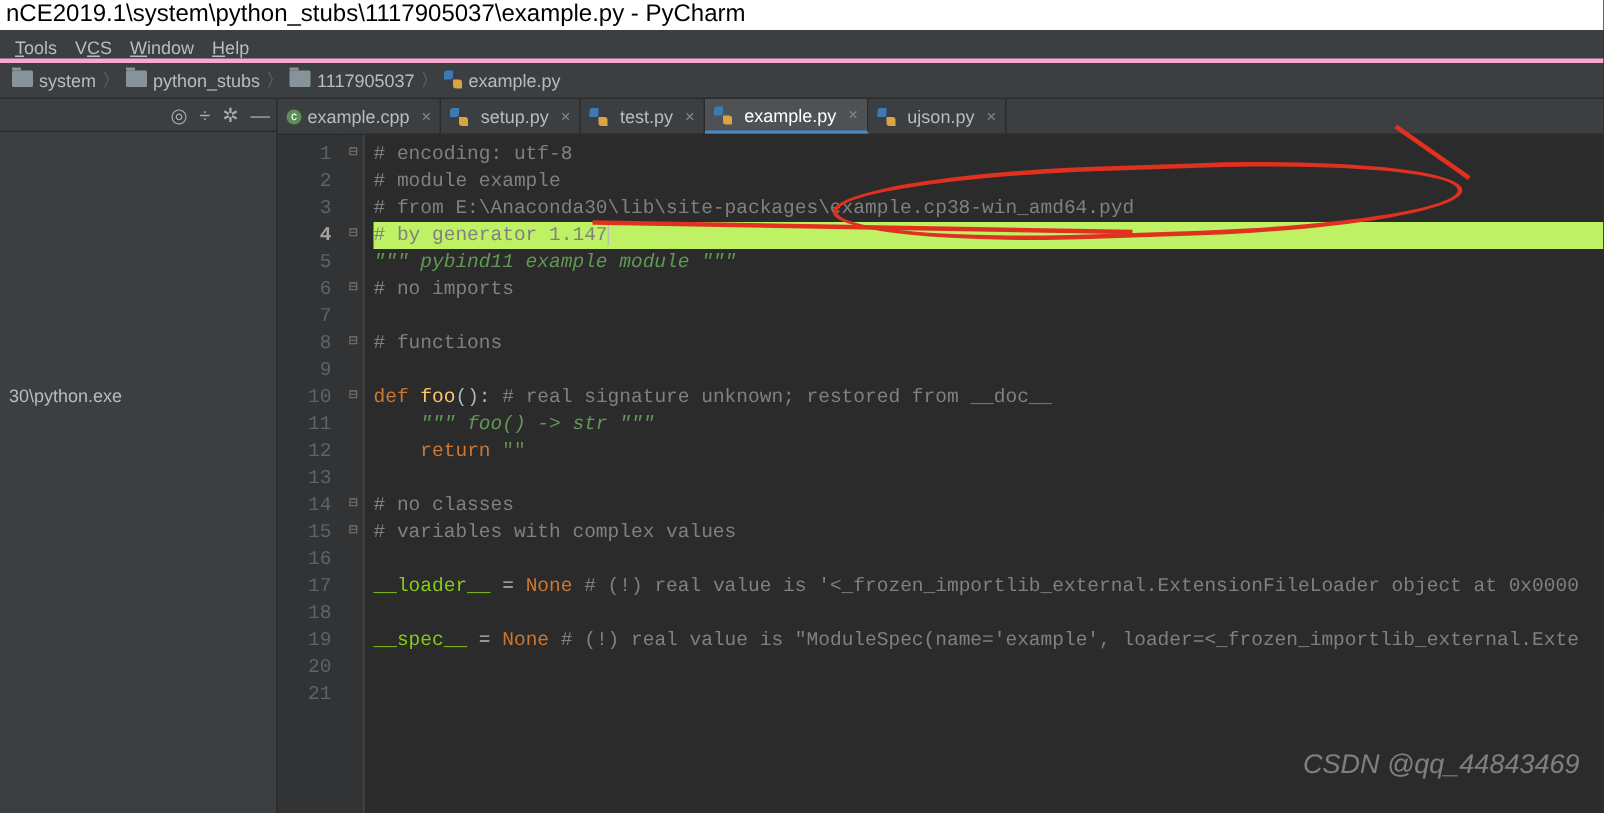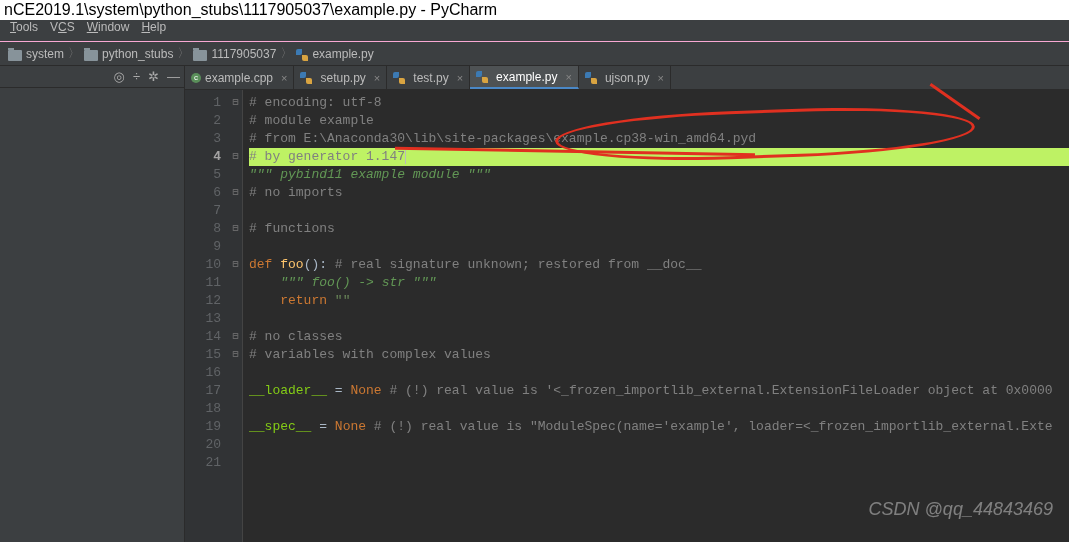--- a/index.html
+++ b/index.html
@@ -20,42 +20,42 @@
     height: 20px;
     line-height: 20px;
     padding: 0 4px;
     font-size: 16px;
   }
   
   .menubar {
     background: #3c3f41;
     height: 22px;
     display: flex;
-    align-items: flex-start;
+    align-items: flex-end;
     padding-left: 4px;
-    border-bottom: 1px solid #f9a8d4;
+    border-bottom: 3px solid #f9a8d4;
   }
   .menu-item {
     color: #bbbbbb;
     padding: 0 6px;
     cursor: pointer;
   }
   .menu-item .ul { text-decoration: underline; }
   
   .navbar {
     background: #3c3f41;
     height: 24px;
     display: flex;
     align-items: center;
     padding-left: 6px;
     border-bottom: 1px solid #2b2b2b;
   }
   .crumb {
     display: flex;
-    align-items: flex-end;
+    align-items: flex-start;
     color: #bbbbbb;
     padding: 0 2px;
     cursor: pointer;
   }
   .crumb-sep {
     color: #777;
     padding: 0 2px;
   }
   .folder-icon {
     width: 14px; height: 11px;
@@ -263,20 +263,21 @@
   </div>
 
 <div class="content">
   <div class="sidebar">
     <div class="sb-toolbar">
       <span>◎</span>
       <span>÷</span>
       <span>✲</span>
       <span>—</span>
     </div>
+    <div class="sb-text">30\python.exe</div>
   </div>
 
   <div class="main">
     <div class="tabs" id="tabs">
         <div class="tab">
           <span class="cfile-icon">c</span>
           <span>example.cpp</span>
           <span class="close-x">×</span>
         </div>
         <div class="tab">

